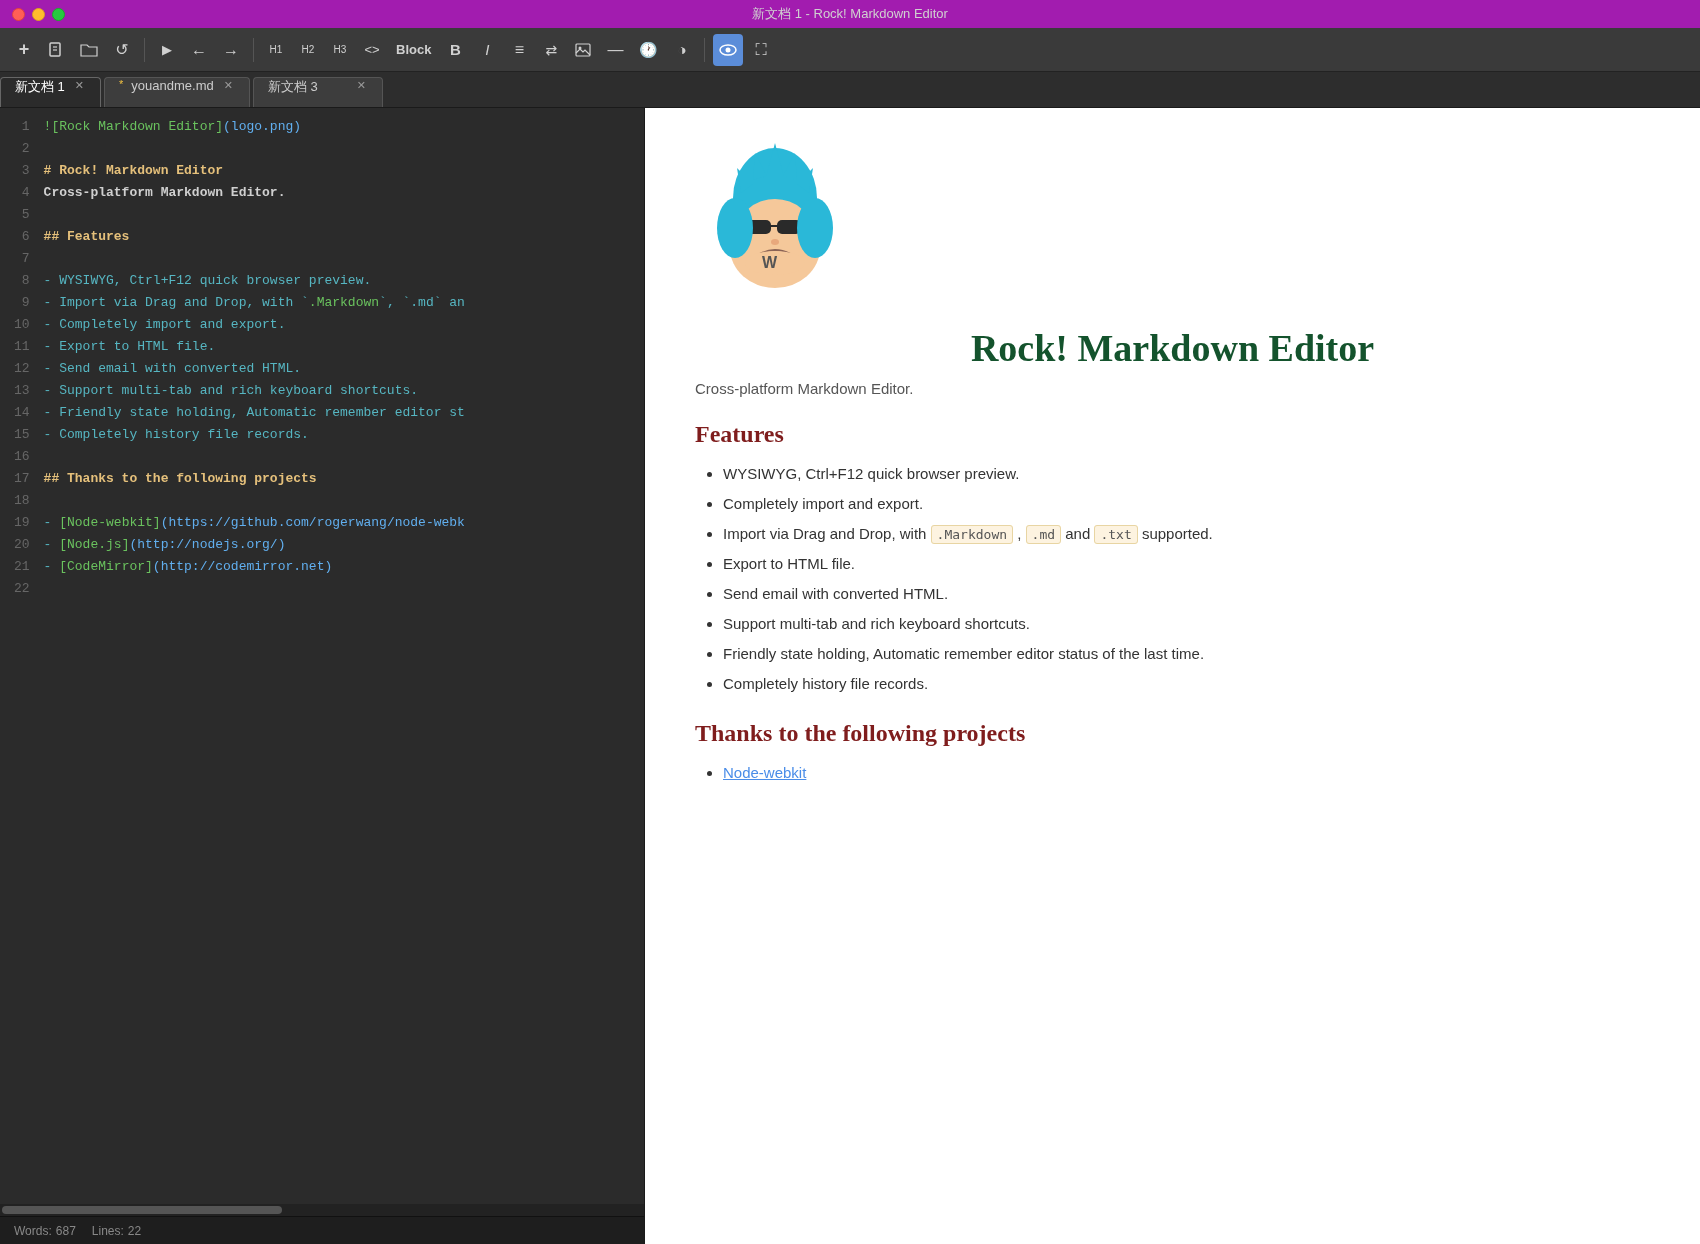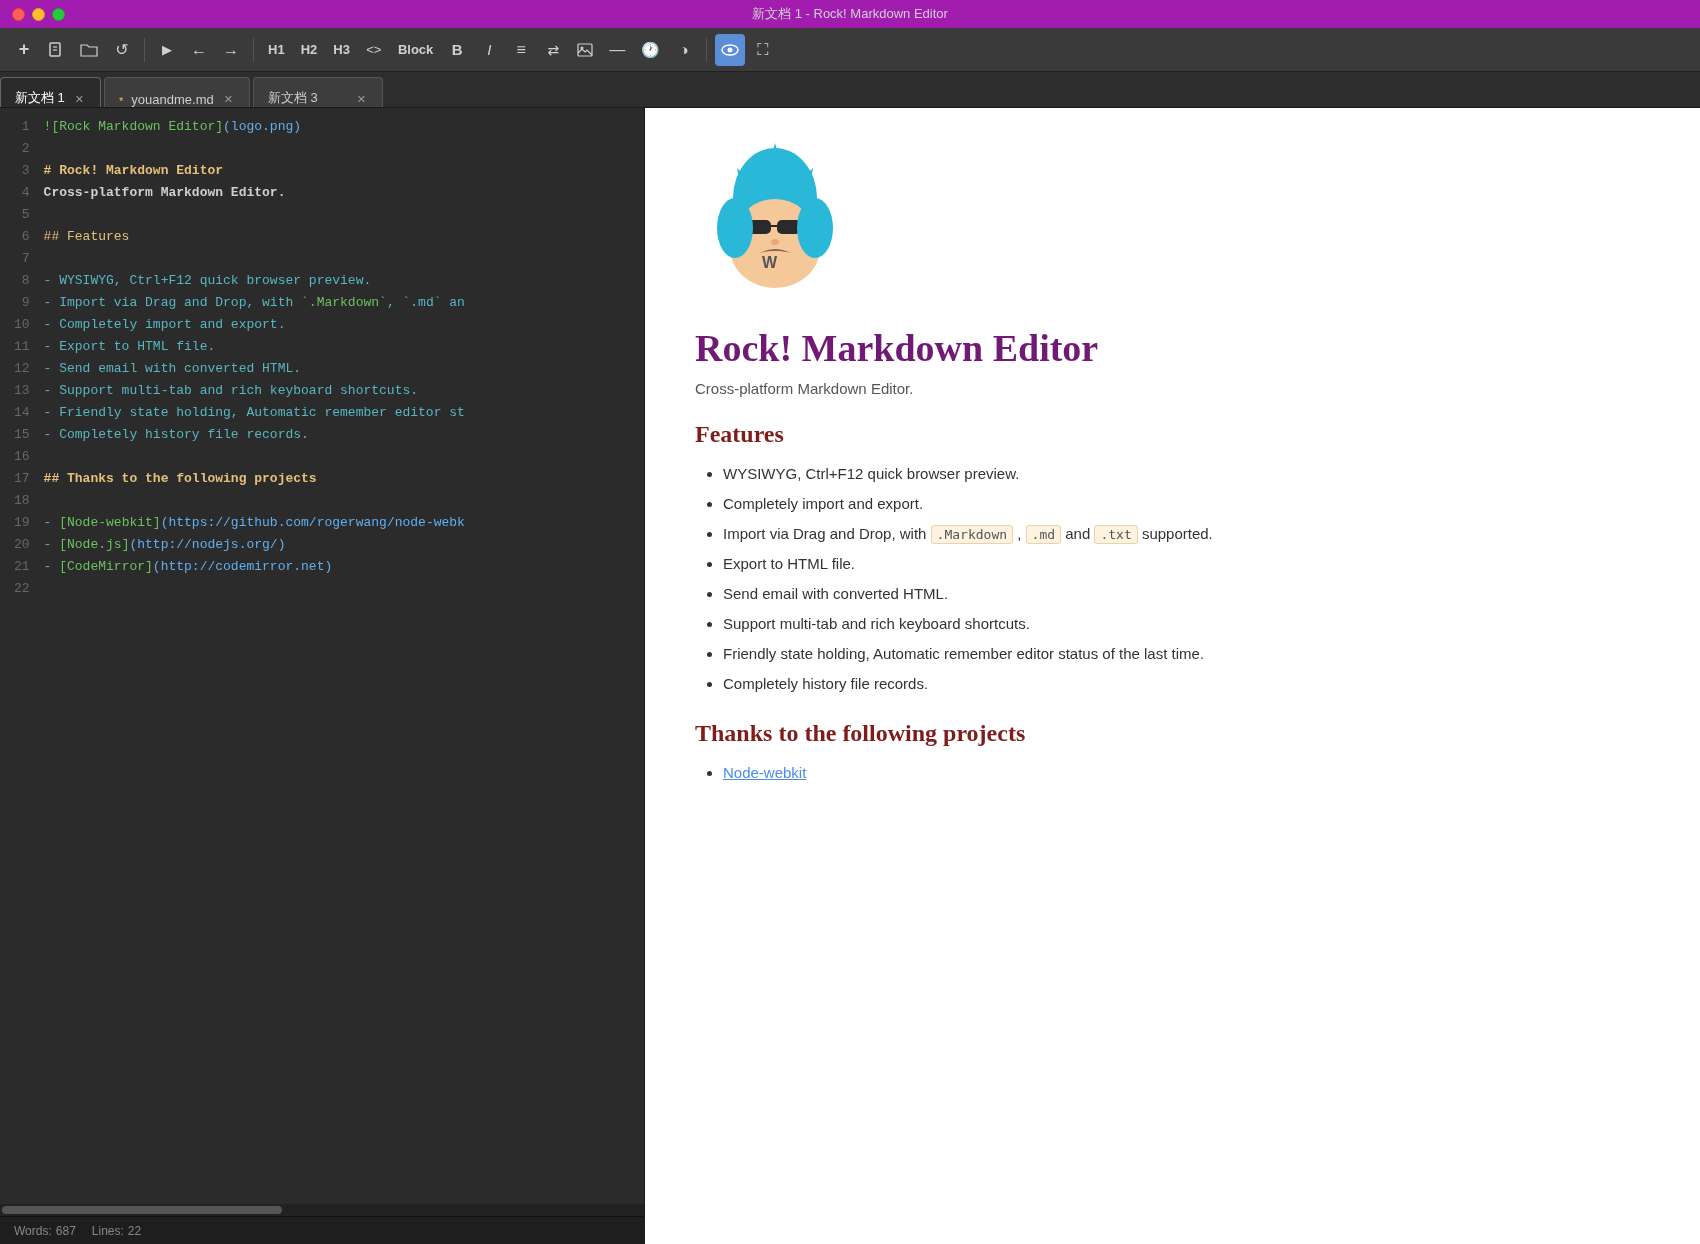--- a/index.html
+++ b/index.html
@@ -74,41 +74,41 @@
       background: #5b8dd9;
       color: #fff;
     }
     .toolbar-separator {
       width: 1px;
       height: 24px;
       background: #555;
       margin: 0 4px;
     }
     .toolbar-btn.heading {
-      font-weight: bold;
-      font-size: 13px;
+      font-weight: normal;
+      font-size: 10px;
     }
     .toolbar-btn.block-btn {
       font-size: 13px;
       font-weight: bold;
       text-align: center;
     }
 
     
     .tabs {
       background: #2d2d2d;
       display: flex;
       align-items: flex-end;
       height: 36px;
       flex-shrink: 0;
       border-bottom: 1px solid #1a1a1a;
     }
     .tab {
       display: flex;
-      align-items: flex-end;
+      align-items: flex-start;
       padding: 0 14px;
       height: 30px;
       margin-top: 6px;
       background: #3d3d3d;
       border: 1px solid #555;
       border-bottom: none;
       border-radius: 4px 4px 0 0;
       color: #ccc;
       font-size: 13px;
       cursor: pointer;
@@ -219,24 +219,25 @@
     .preview-pane {
       flex: 1;
       background: #ffffff;
       overflow-y: auto;
       padding: 30px 50px 50px 50px;
     }
     
     .preview-h1 {
       font-size: 38px;
       font-weight: bold;
-      color: #701a75;
+      color: #14532d;
       margin-bottom: 10px;
       margin-top: 24px;
       font-family: Georgia, serif;
+      text-align: center;
     }
     .preview-p {
       color: #555;
       font-size: 15px;
       margin-bottom: 16px;
     }
     .preview-h2 {
       font-size: 24px;
       font-weight: bold;
       color: #7f1d1d;
@@ -379,21 +380,21 @@
         <div class="code-line"><span class="c-green">![Rock Markdown Editor]</span><span class="c-link">(logo.png)</span></div>
 
         <div class="code-line">&nbsp;</div>
 
         <div class="code-line"><span class="c-yellow" style="font-weight:bold;"># Rock! Markdown Editor</span></div>
 
         <div class="code-line"><span class="c-white" style="font-weight:bold;">Cross-platform Markdown Editor.</span></div>
 
         <div class="code-line">&nbsp;</div>
 
-        <div class="code-line"><span class="c-yellow" style="font-weight:normal;">## Features</span></div>
+        <div class="code-line"><span class="c-yellow" style="font-weight:bold;">## Features</span></div>
 
         <div class="code-line">&nbsp;</div>
 
         <div class="code-line"><span class="c-teal">- WYSIWYG, Ctrl+F12 quick browser preview.</span></div>
 
         <div class="code-line"><span class="c-teal">- Import via Drag and Drop, with `</span><span class="c-green">.Markdown</span><span class="c-teal">`, `.md` an</span></div>
 
         <div class="code-line"><span class="c-teal">- Completely import and export.</span></div>
 
         <div class="code-line"><span class="c-teal">- Export to HTML file.</span></div>

